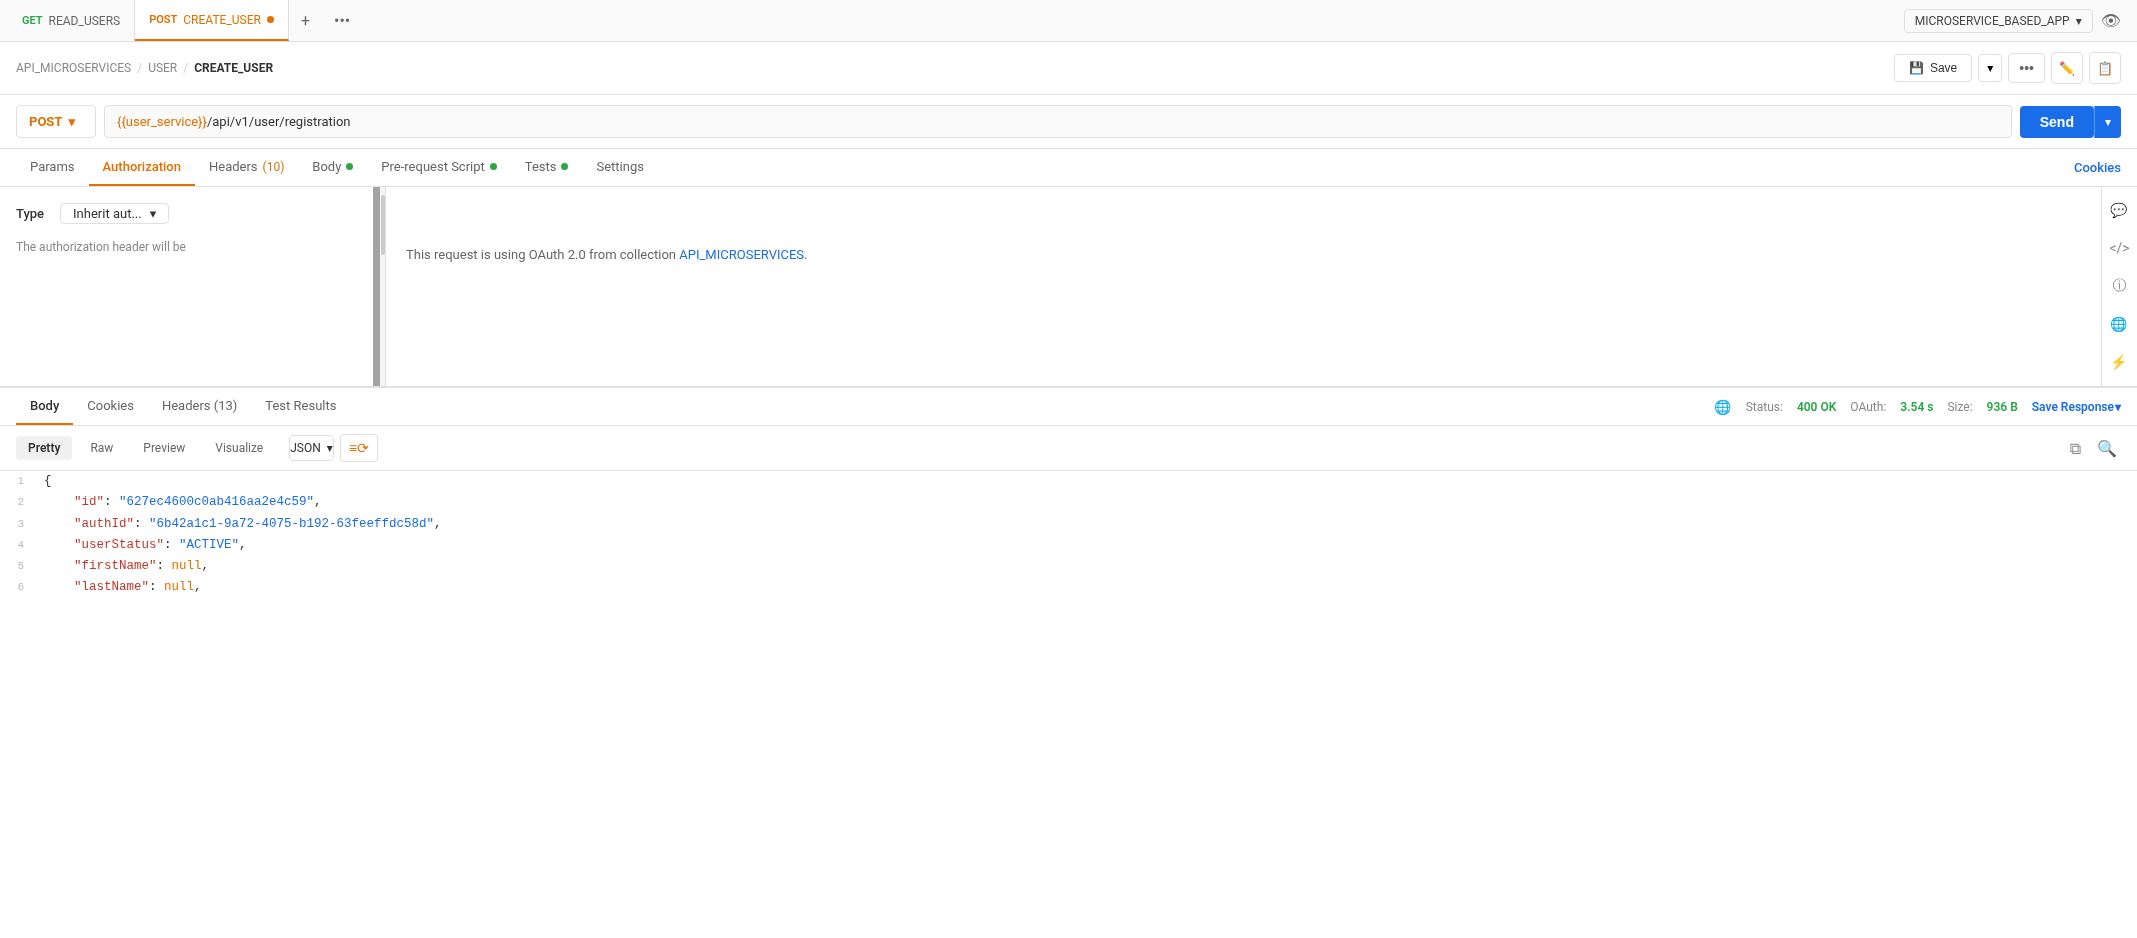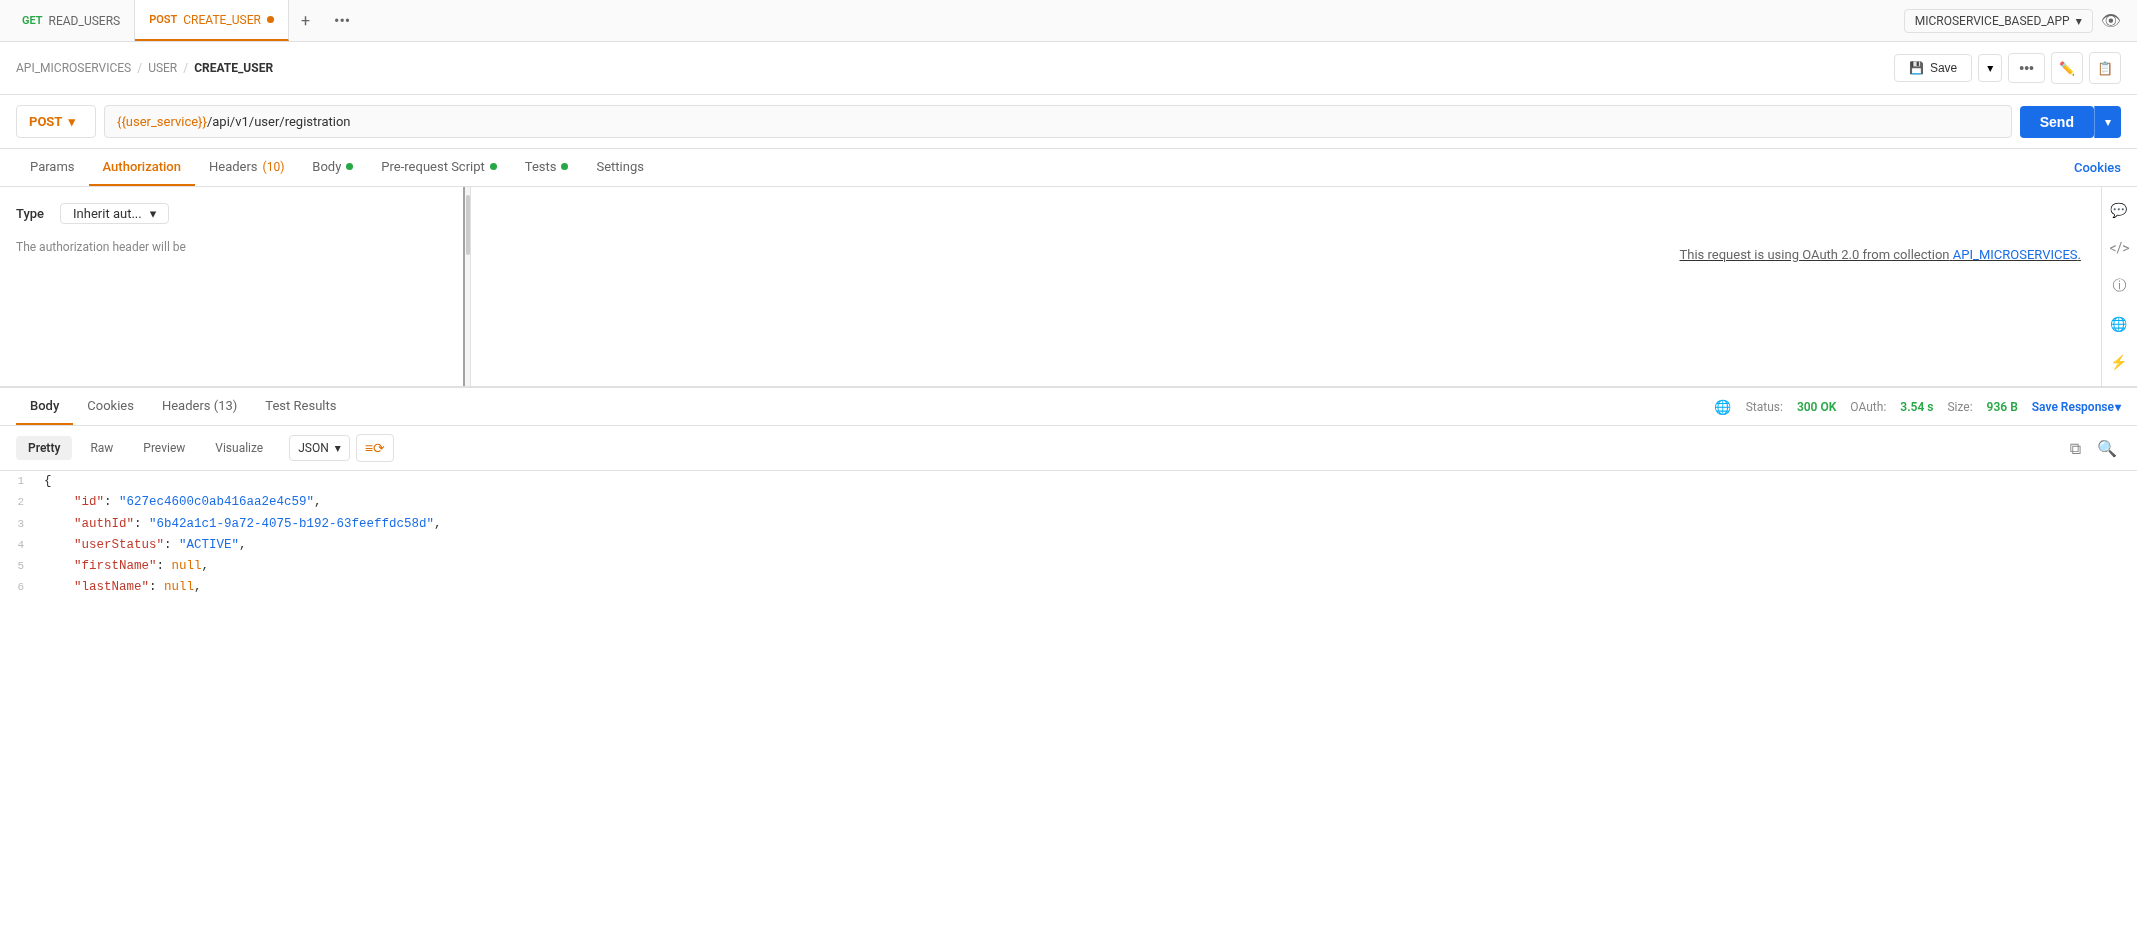--- a/index.html
+++ b/index.html
@@ -192,22 +192,22 @@
       color: #e07000;
       border-bottom: 2px solid #e07000;
       font-weight: 500;
     }
     .req-tab .green-dot { width: 7px; height: 7px; border-radius: 50%; background: #28a745; display: inline-block; }
     .req-tab .count { color: #e07000; font-size: 12px; }
     .cookies-link { margin-left: auto; color: #1a6de8; font-size: 13px; cursor: pointer; font-weight: 500; }
 
     
     .auth-panel {
-      width: 465px;
-      border-right: 2px solid #a3a3a3;
+      width: 380px;
+      border-right: 7px solid #a3a3a3;
       padding: 16px;
       overflow-y: auto;
     }
     .type-row {
       display: flex;
       align-items: center;
       gap: 16px;
       margin-bottom: 16px;
     }
     .type-label { font-size: 13px; color: #333; font-weight: 500; }
@@ -227,23 +227,22 @@
       font-size: 12px;
       color: #888;
       margin-top: 8px;
     }
 
     
     .oauth-panel {
       flex: 1;
       display: flex;
       align-items: flex-start;
-      justify-content: flex-end;
+      justify-content: flex-start;
       padding: 60px 20px 8px;
-      text-decoration: underline;
     }
     .oauth-message {
       font-size: 13px;
       color: #666;
       text-align: center;
     }
     .oauth-message a { color: #1a6de8; text-decoration: none; }
 
     
     .right-sidebar {
@@ -329,21 +328,21 @@
       background: #f0f0f0;
       font-weight: 600;
       color: #333;
     }
     .format-dropdown {
       display: flex;
       align-items: center;
       gap: 6px;
       border: 1px solid #e0e0e0;
       border-radius: 4px;
-      padding: 5px 8px;
+      padding: 5px 0;
       cursor: pointer;
       font-size: 12px;
       color: #333;
       margin-left: 8px;
     }
     .wrap-btn {
       border: 1px solid #e0e0e0;
       border-radius: 4px;
       padding: 5px 8px;
       cursor: pointer;
@@ -529,21 +528,21 @@
     </div>
     <div class="resp-tab">
       <span>Headers (13)</span>
     </div>
     <div class="resp-tab">
       <span>Test Results</span>
     </div>
     <div class="resp-status">
       <span class="globe-icon">🌐</span>
       <span class="status-label">Status:</span>
-      <span class="status-value">300 OK</span>
+      <span class="status-value">400 OK</span>
       <span class="status-label">OAuth:</span>
       <span class="status-value">3.54 s</span>
       <span class="status-label">Size:</span>
       <span class="status-value">936 B</span>
       <div class="save-response-btn">
         <span>Save Response</span>
         <span>▾</span>
       </div>
     </div>
   </div>

